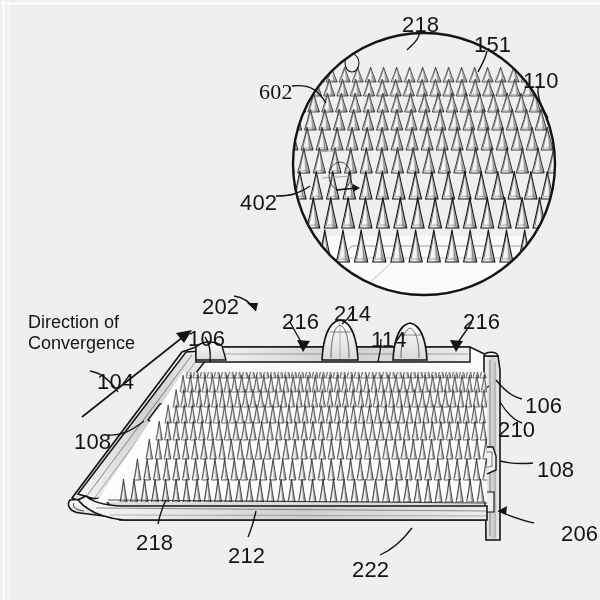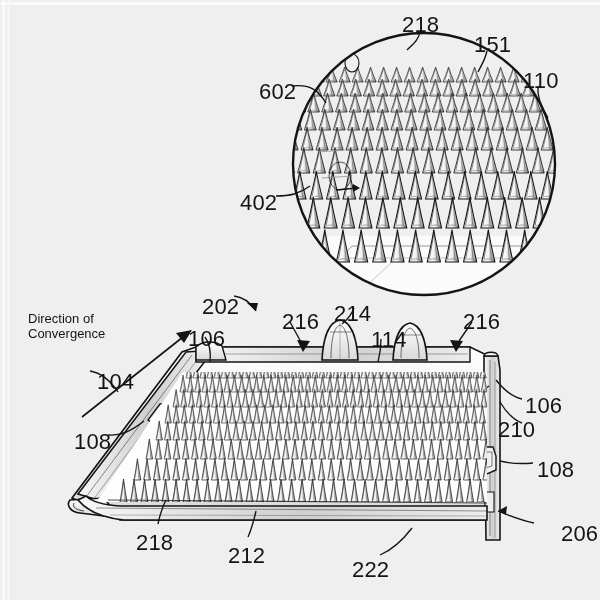--- a/index.html
+++ b/index.html
@@ -19,21 +19,21 @@
     font-family:"Liberation Sans", sans-serif;
     font-size:22px;
     color:#141414;
     letter-spacing:.2px;
     white-space:nowrap;
     line-height:1;
   }
   .caption{
     position:absolute;
     font-family:"Liberation Sans", sans-serif;
-    font-size:13px;
+    font-size:18px;
     color:#141414;
     line-height:1.15;
     white-space:nowrap;
   }
 
   
   #watermark{
     position:absolute;
     left:392px;top:534px;
     width:208px;height:66px;
@@ -796,21 +796,21 @@
     <g>
       <line x1="82" y1="417" x2="188" y2="333" stroke="#141414" stroke-width="1.6"></line>
       <path d="M192,330 L176,333 L184,343 Z" fill="#141414"></path>
     </g>
 
   </svg>
 
   <div class="ref" style="left:402px;top:14px;">218</div>
   <div class="ref" style="left:474px;top:34px;">151</div>
   <div class="ref" style="left:523px;top:70px;">110</div>
-  <div class="ref" style="left:259px;top:81px;">602</div>
+  <div class="ref" style="left:259px;top:81px;font-family:Liberation Serif, serif;">602</div>
   <div class="ref" style="left:240px;top:192px;">402</div>
 
   <div class="ref" style="left:202px;top:296px;">202</div>
   <div class="ref" style="left:188px;top:328px;">106</div>
   <div class="ref" style="left:57px;top:371px;margin-left:40px;">104</div>
   <div class="ref" style="left:74px;top:431px;">108</div>
   <div class="ref" style="left:282px;top:311px;">216</div>
   <div class="ref" style="left:334px;top:303px;">214</div>
   <div class="ref" style="left:371px;top:329px;">114</div>
   <div class="ref" style="left:463px;top:311px;">216</div>

